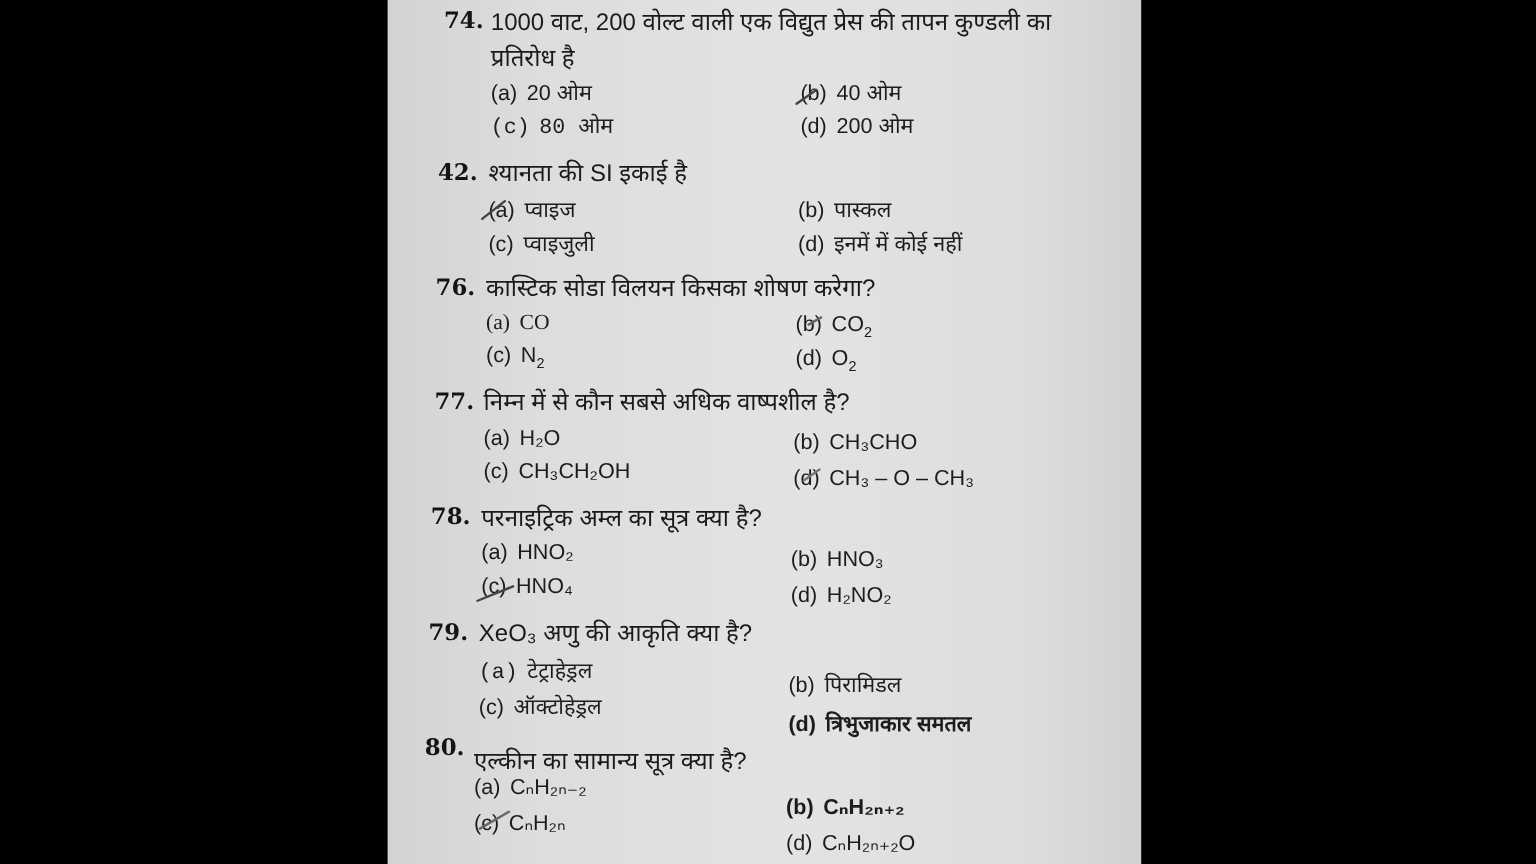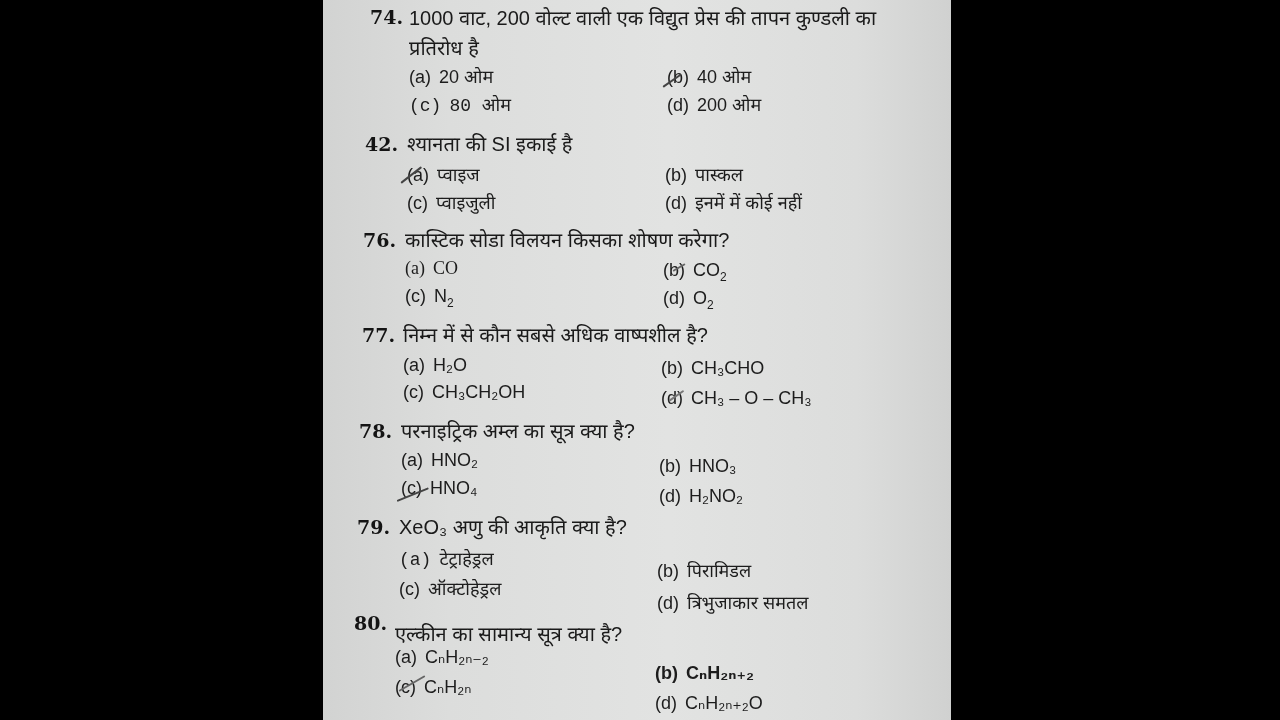--- a/index.html
+++ b/index.html
@@ -80,21 +80,21 @@
     <span class="mark" style="left:74px;top:500px;width:34px;transform:rotate(-22deg);"></span>
     <span class="opt" style="left:336px;top:486px;"><span class="lbl">(d)</span><span>H₂NO₂</span></span>
   </div>
 
   <div class="q">
     <span class="qnum" style="left:34px;top:516px;">79.</span>
     <span class="qtext" style="left:76px;top:513px;">XeO₃ अणु की आकृति क्या है?</span>
     <span class="opt" style="left:76px;top:546px;font-family:Liberation Mono, monospace;"><span class="lbl">(a)</span><span>टेट्राहेड्रल</span></span>
     <span class="opt" style="left:334px;top:558px;"><span class="lbl">(b)</span><span>पिरामिडल</span></span>
     <span class="opt" style="left:76px;top:576px;"><span class="lbl">(c)</span><span>ऑक्टोहेड्रल</span></span>
-    <span class="opt" style="left:334px;top:590px;"><span class="lbl">(d)</span><span>त्रिभुजाकार समतल</span></span>
+    <span class="opt" style="left:334px;top:590px;font-weight:bold;"><span class="lbl">(d)</span><span>त्रिभुजाकार समतल</span></span>
   </div>
 
   <div class="q">
     <span class="qnum" style="left:31px;top:612px;">80.</span>
     <span class="qtext" style="left:72px;top:620px;">एल्कीन का सामान्य सूत्र क्या है?</span>
     <span class="opt" style="left:72px;top:646px;"><span class="lbl">(a)</span><span>CₙH₂ₙ₋₂</span></span>
     <span class="opt" style="left:332px;top:662px;font-weight:bold;"><span class="lbl">(b)</span><span>CₙH₂ₙ₊₂</span></span>
     <span class="opt" style="left:72px;top:676px;"><span class="lbl">(c)</span><span>CₙH₂ₙ</span></span>
     <span class="mark" style="left:76px;top:690px;width:30px;transform:rotate(-30deg);background:#666;"></span>
     <span class="opt" style="left:332px;top:692px;"><span class="lbl">(d)</span><span>CₙH₂ₙ₊₂O</span></span>

